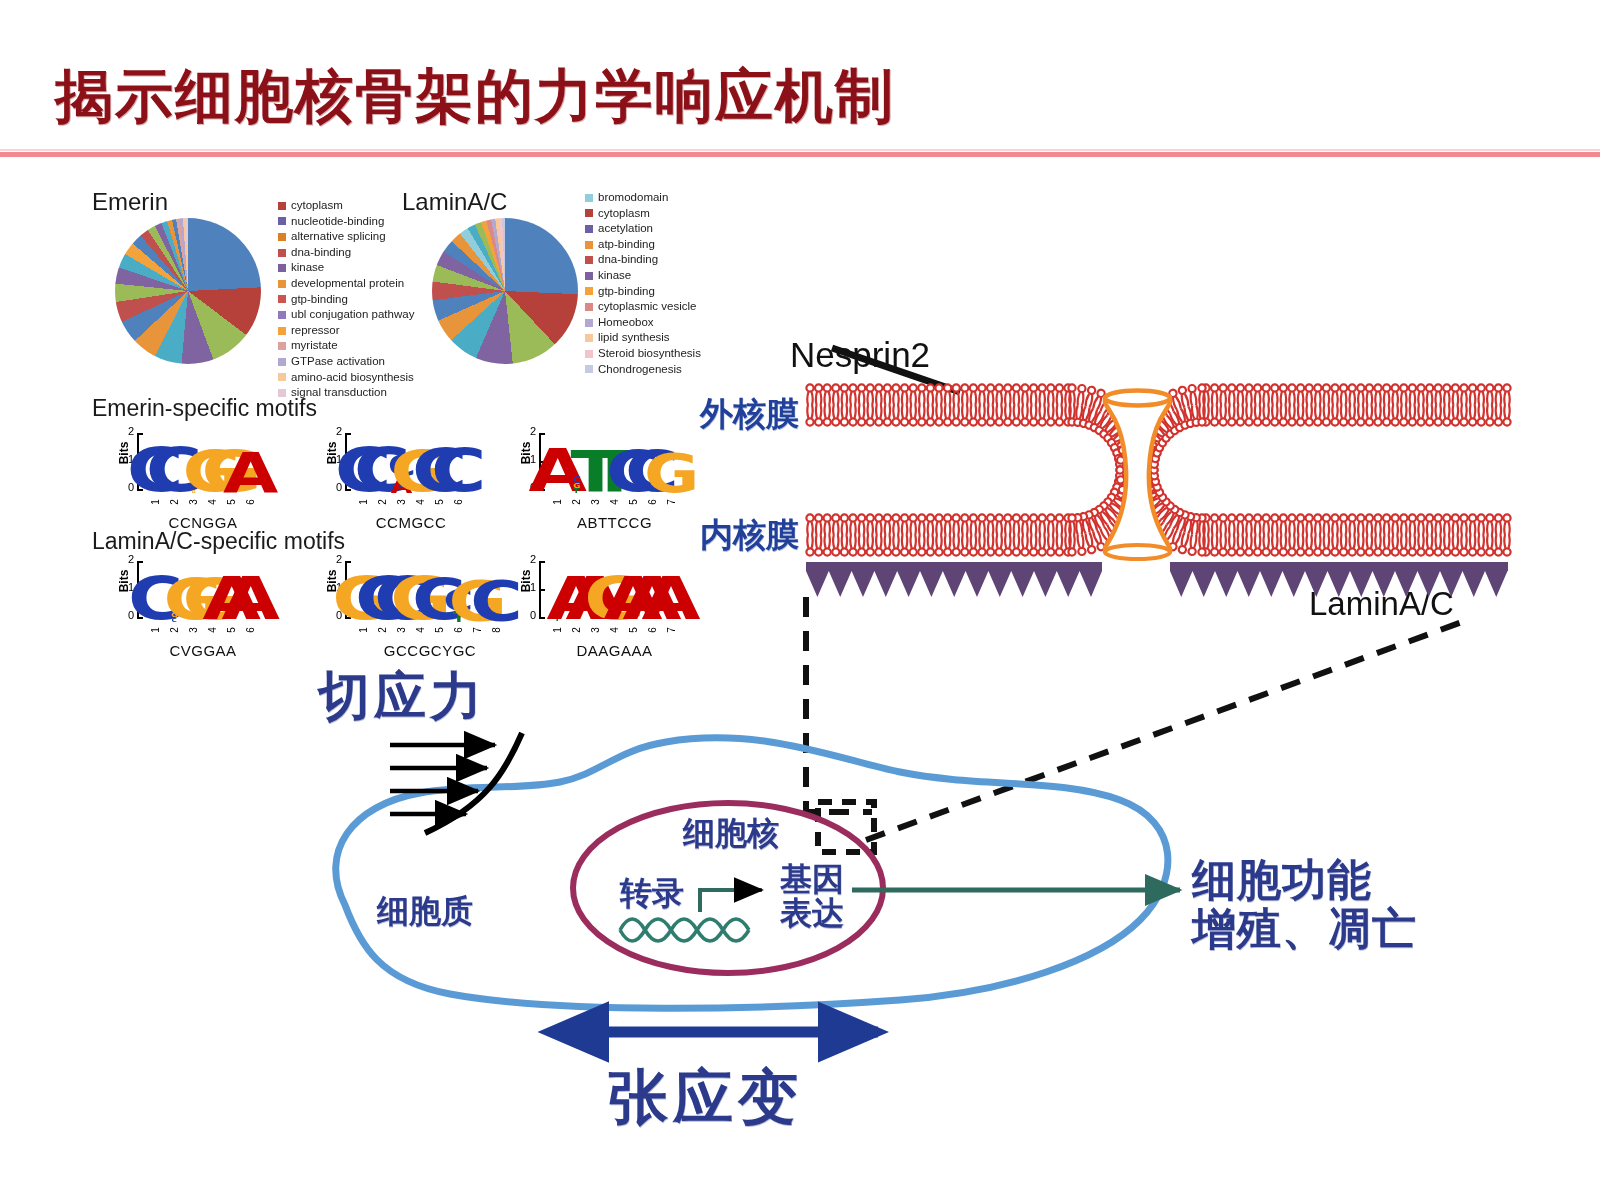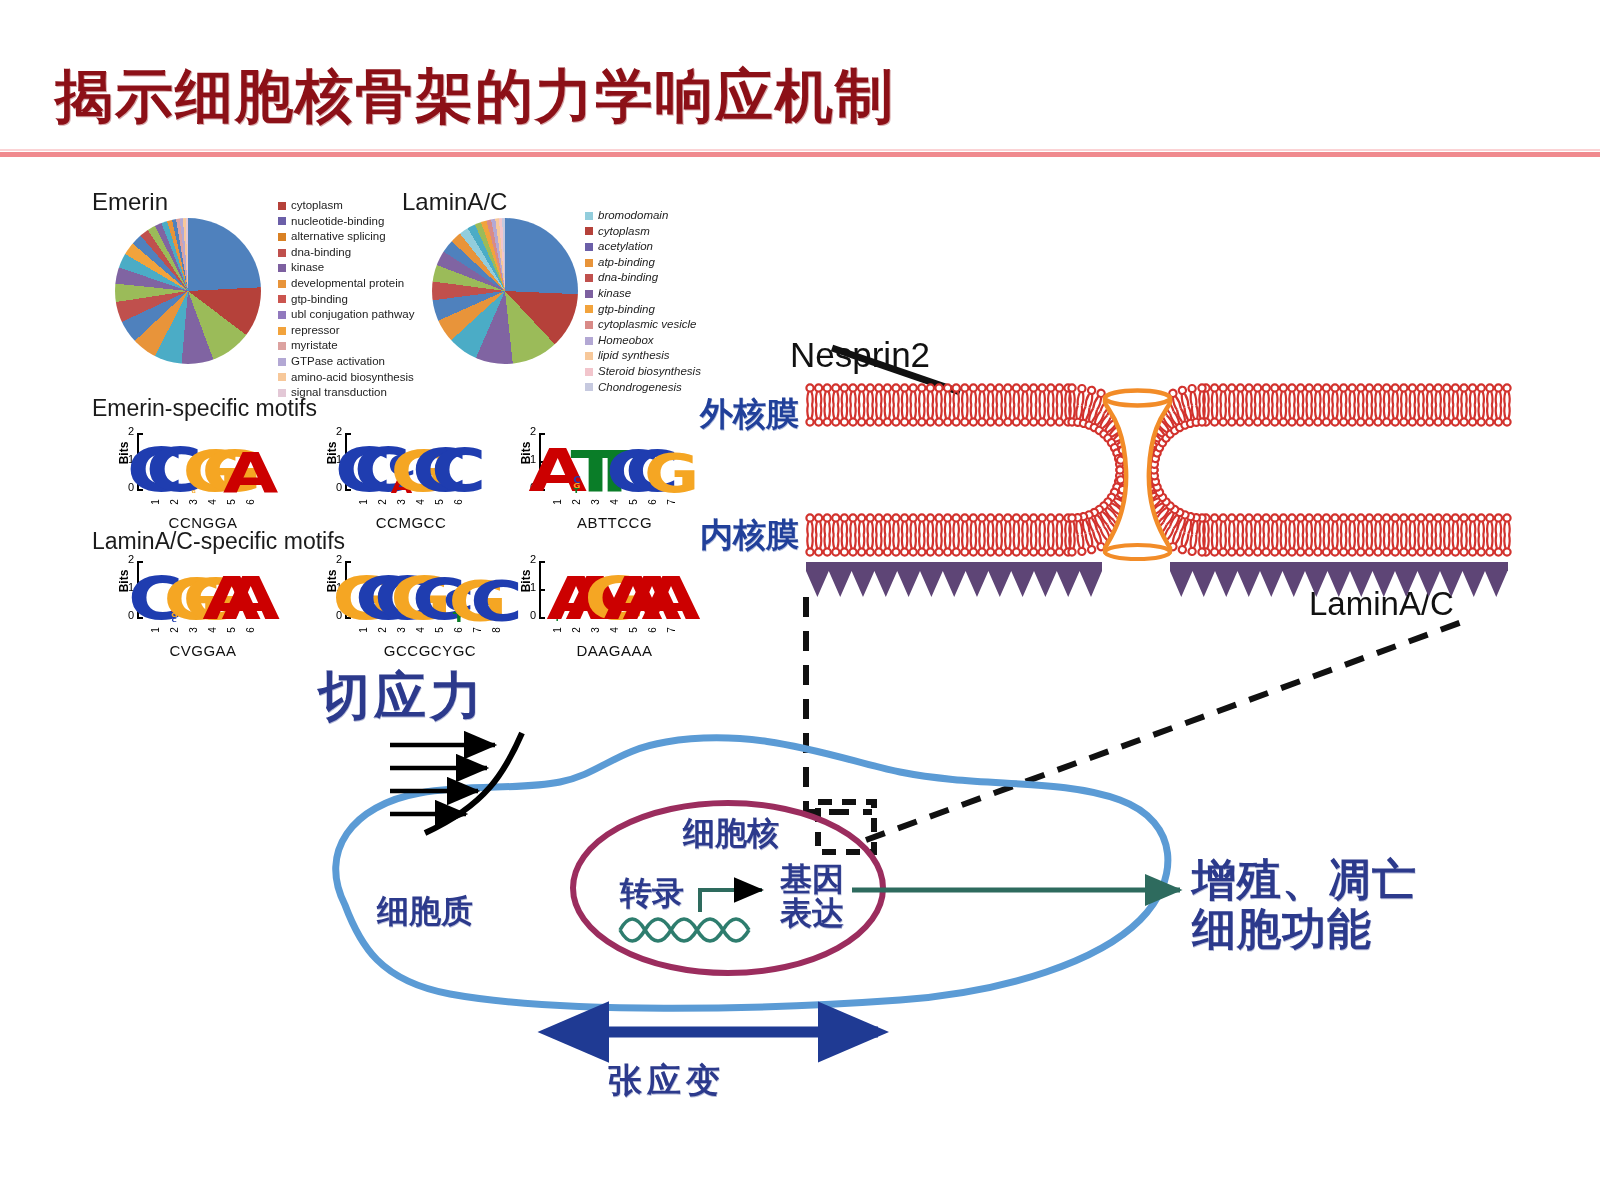--- a/index.html
+++ b/index.html
@@ -59,21 +59,21 @@
      text-shadow:.5px .5px 0 rgba(33,64,154,.4);}
   .npc-label{position:absolute;font-size:37px;color:#1B3FA0;font-weight:bold;
      text-shadow:.5px .5px 0 rgba(27,63,160,.4);}
   .nesprin{position:absolute;font-size:35px;color:#111;font-weight:500;}
   .lamin-label{position:absolute;font-size:33px;color:#111;font-weight:500;}
 
   
   .cell-txt{position:absolute;color:#2C3A8C;font-weight:bold;
      text-shadow:.5px .5px 0 rgba(44,58,140,.35);}
   .shear{font-size:52px;letter-spacing:4px;}
-  .strain{font-size:34px;letter-spacing:5px;}
+  .strain{font-size:60px;letter-spacing:5px;}
   .func{font-size:44px;line-height:1.12;letter-spacing:1px;}
   .mid{font-size:32px;}
   svg{position:absolute;left:0;top:0;overflow:visible;}
 </style>
 </head>
 <body>
 
 <div class="slide">
 
   <div class="title">揭示细胞核骨架的力学响应机制</div>
@@ -132,21 +132,21 @@
           <span class="legend-sw" style="background: rgb(247, 200, 154);"></span>
           <span class="legend-tx">amino-acid biosynthesis</span>
         </div>
         <div class="legend-row">
           <span class="legend-sw" style="background: rgb(227, 200, 214);"></span>
           <span class="legend-tx">signal transduction</span>
         </div>
       </div>
       <div class="pie-title" style="left: 402px; top: 188px;">LaminA/C</div>
       <div class="pie" style="left: 432px; top: 218px; width: 146px; height: 146px; background: conic-gradient(rgb(79, 129, 189) 0deg, rgb(79, 129, 189) 92.497deg, rgb(181, 65, 58) 92.497deg, rgb(181, 65, 58) 136.896deg, rgb(155, 187, 89) 136.896deg, rgb(155, 187, 89) 173.895deg, rgb(128, 100, 162) 173.895deg, rgb(128, 100, 162) 203.494deg, rgb(75, 172, 198) 203.494deg, rgb(75, 172, 198) 227.544deg, rgb(232, 148, 58) 227.544deg, rgb(232, 148, 58) 246.043deg, rgb(79, 129, 189) 246.043deg, rgb(79, 129, 189) 262.693deg, rgb(192, 80, 77) 262.693deg, rgb(192, 80, 77) 277.492deg, rgb(155, 187, 89) 277.492deg, rgb(155, 187, 89) 290.812deg, rgb(128, 100, 162) 290.812deg, rgb(128, 100, 162) 302.652deg, rgb(79, 129, 189) 302.652deg, rgb(79, 129, 189) 313.011deg, rgb(232, 148, 58) 313.011deg, rgb(232, 148, 58) 321.891deg, rgb(146, 205, 220) 321.891deg, rgb(146, 205, 220) 329.291deg, rgb(75, 172, 198) 329.291deg, rgb(75, 172, 198) 335.581deg, rgb(155, 187, 89) 335.581deg, rgb(155, 187, 89) 340.761deg, rgb(242, 163, 60) 340.761deg, rgb(242, 163, 60) 345.2deg, rgb(217, 138, 135) 345.2deg, rgb(217, 138, 135) 348.9deg, rgb(179, 168, 212) 348.9deg, rgb(179, 168, 212) 352.23deg, rgb(247, 200, 154) 352.23deg, rgb(247, 200, 154) 355.19deg, rgb(242, 197, 204) 355.19deg, rgb(242, 197, 204) 357.78deg, rgb(198, 201, 223) 357.78deg, rgb(198, 201, 223) 360deg);"></div>
-      <div class="legend" style="left: 585px; top: 208px; font-style: italic;">
+      <div class="legend" style="left: 585px; top: 190px;">
         <div class="legend-row">
           <span class="legend-sw" style="background: rgb(146, 205, 220);"></span>
           <span class="legend-tx">bromodomain</span>
         </div>
         <div class="legend-row">
           <span class="legend-sw" style="background: rgb(181, 65, 58);"></span>
           <span class="legend-tx">cytoplasm</span>
         </div>
         <div class="legend-row">
           <span class="legend-sw" style="background: rgb(107, 95, 168);"></span>
@@ -2639,18 +2639,18 @@
 
   <div class="cell-txt shear" style="left:318px;top:662px;">切应力</div>
   <div class="cell-txt mid" style="left:377px;top:890px;">细胞质</div>
   <div class="cell-txt mid" style="left:683px;top:812px;">细胞核</div>
   <div class="cell-txt mid" style="left:620px;top:872px;">转录</div>
   <div class="cell-txt mid" style="left:780px;top:863px;line-height:1.05;">
     <div>基因</div>
     <div>表达</div>
   </div>
   <div class="cell-txt func" style="left:1192px;top:855px;">
+    <div>细胞功能</div>
     <div>增殖、凋亡</div>
-    <div>细胞功能</div>
   </div>
   <div class="cell-txt strain" style="left:608px;top:1058px;">张应变</div>
 
 </div>
 
 </body></html>

